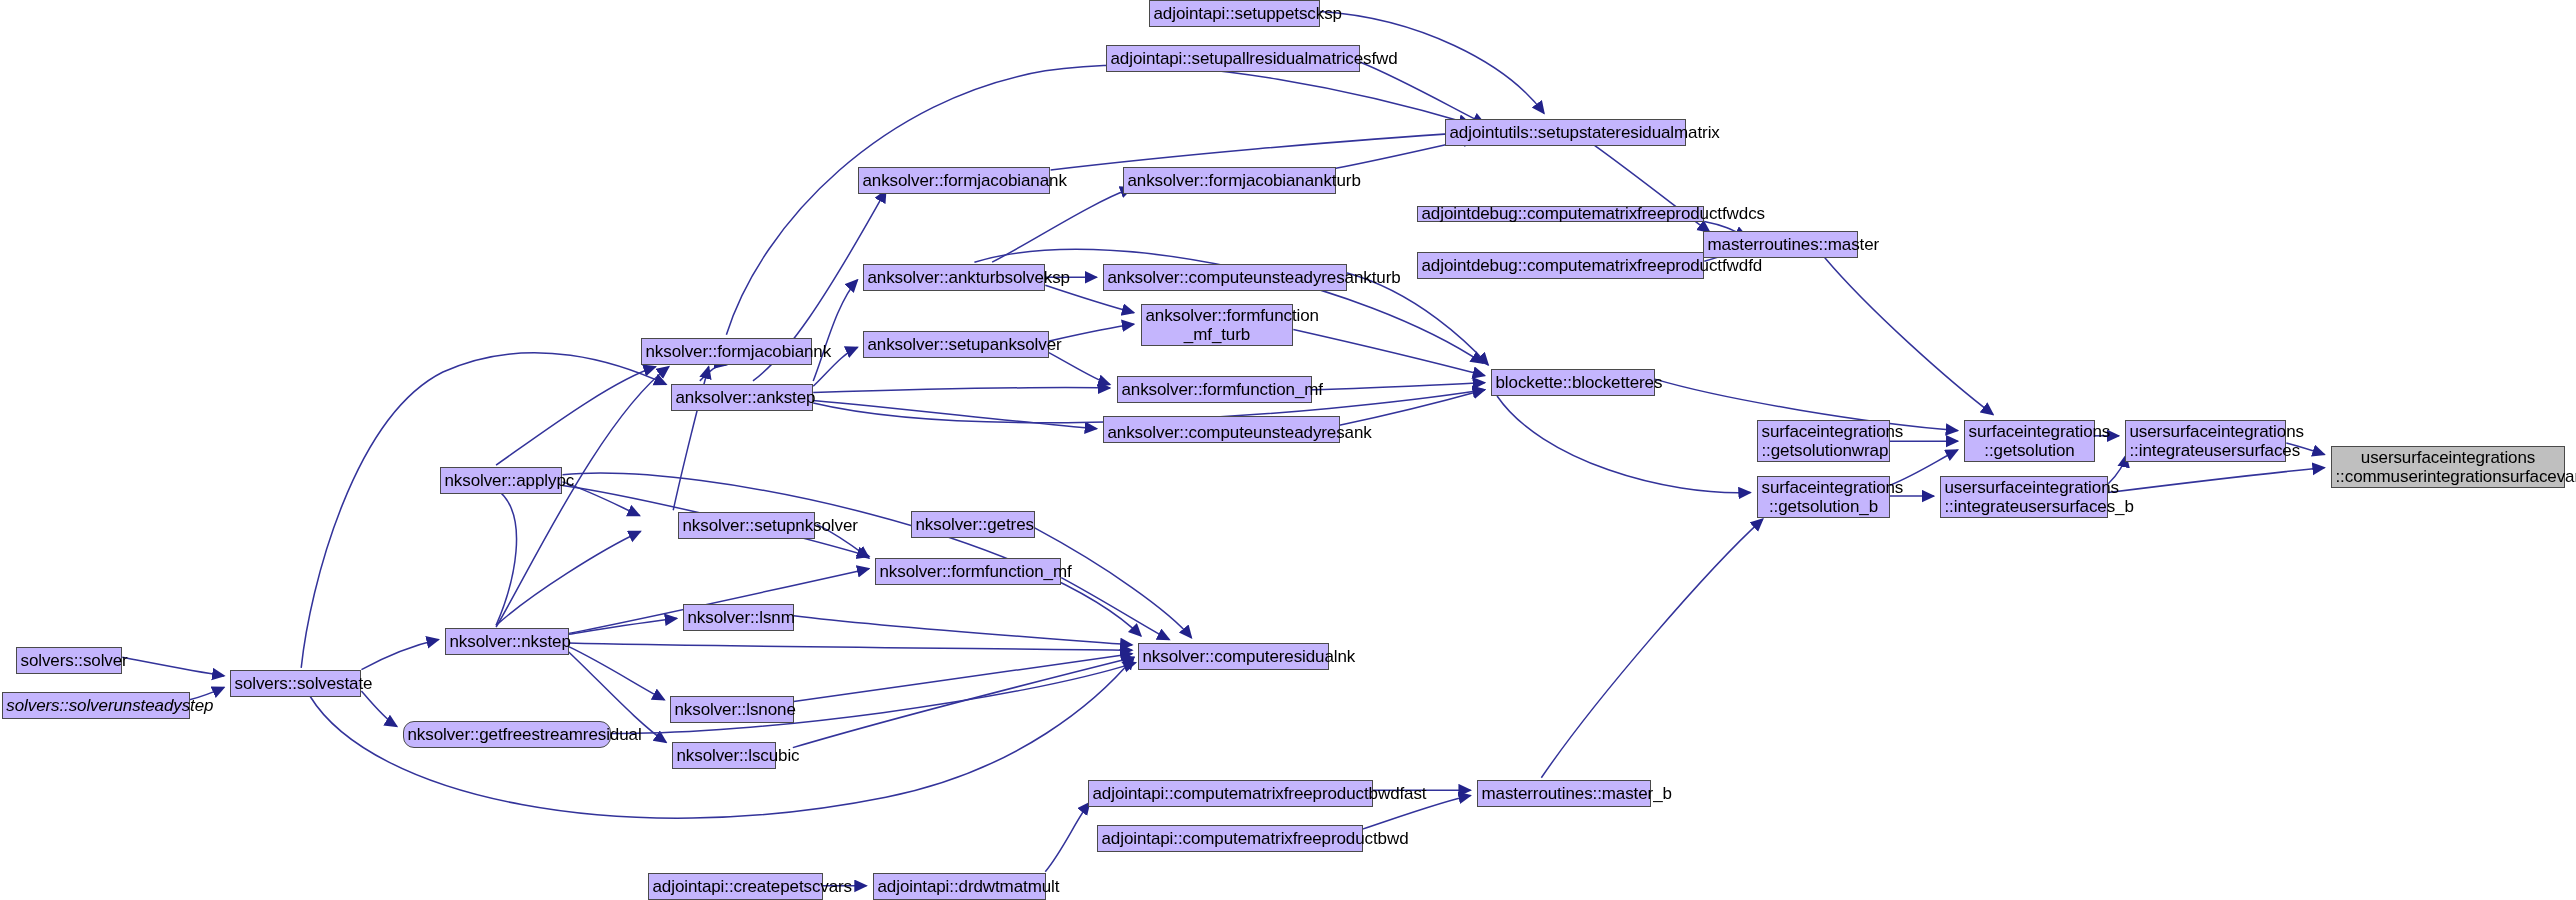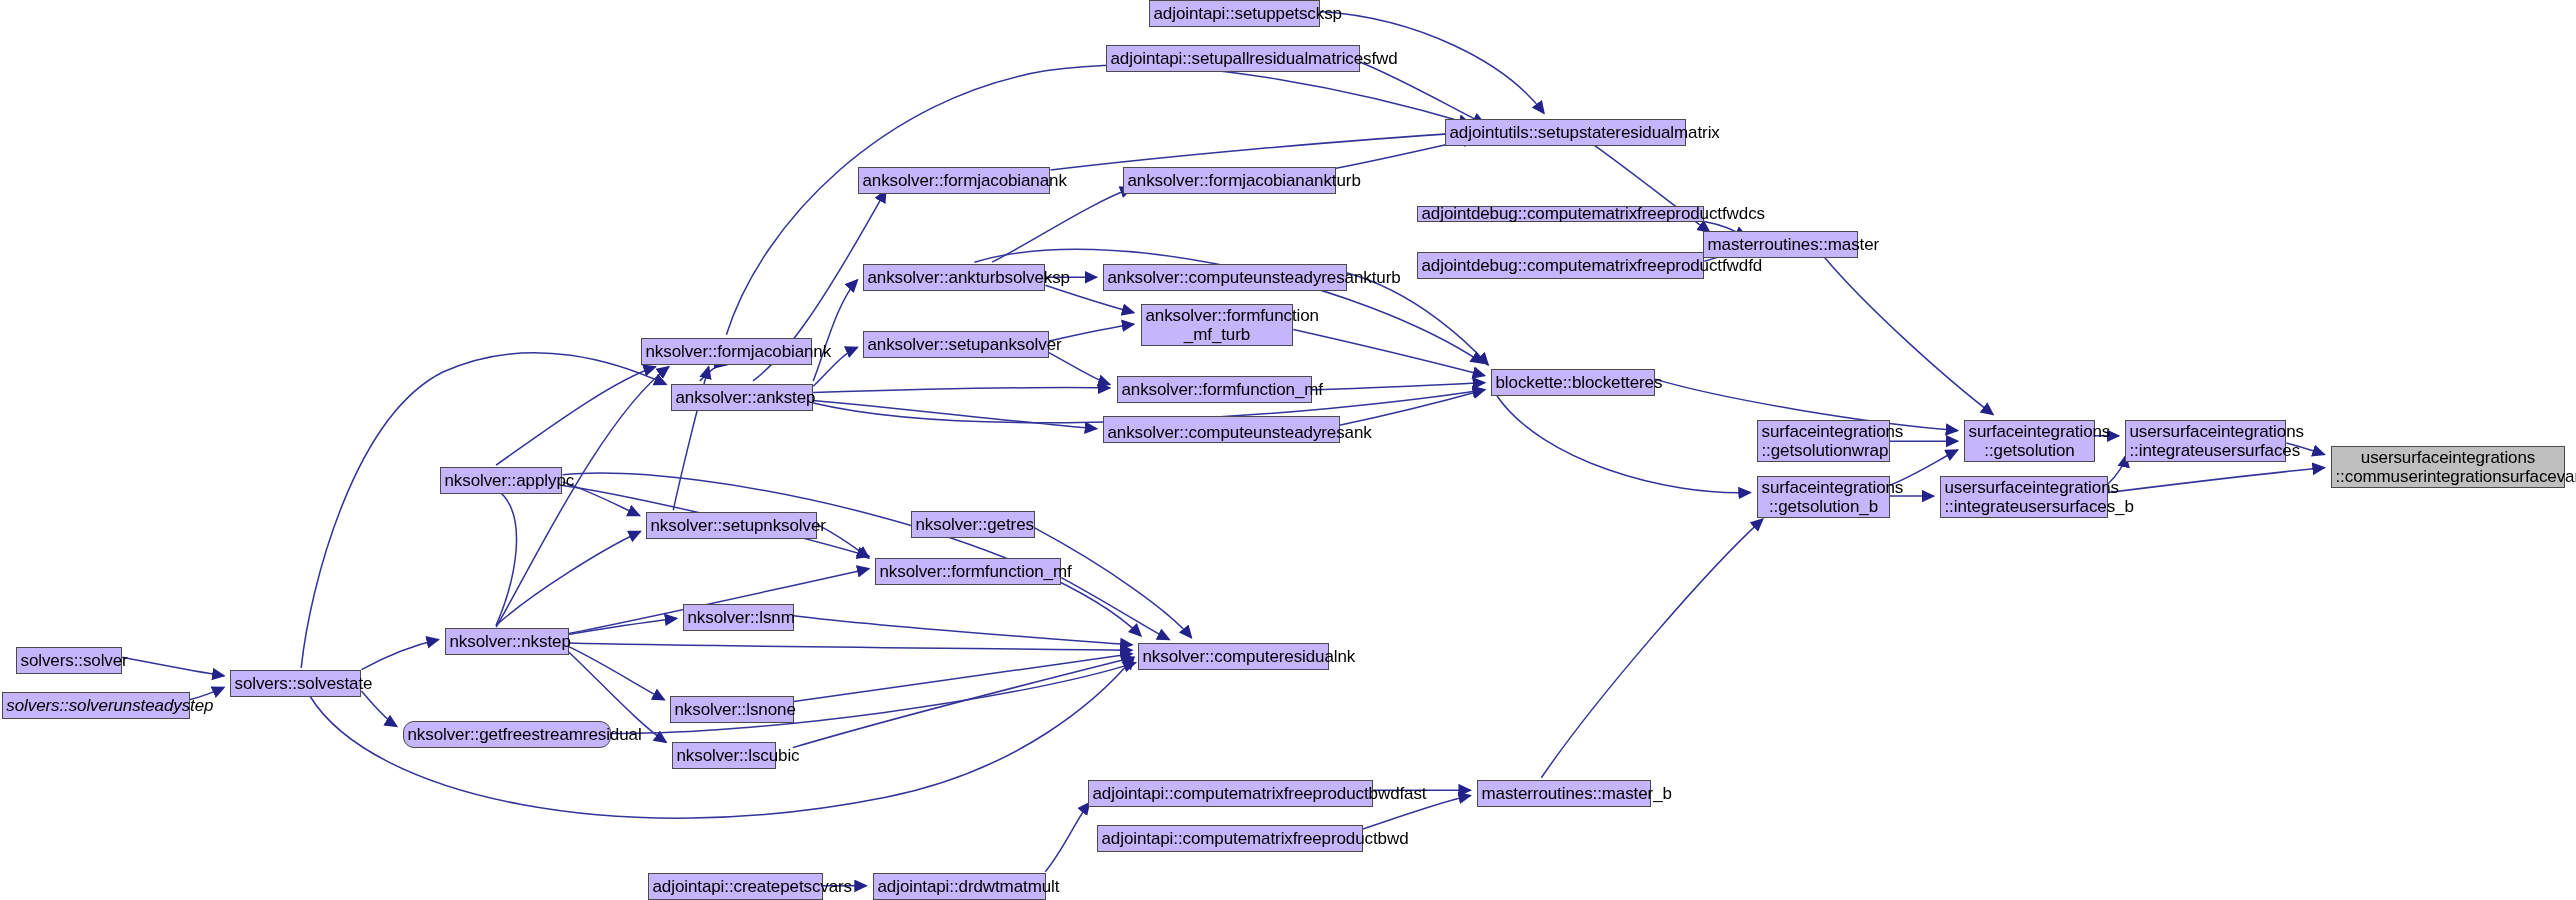--- a/index.html
+++ b/index.html
@@ -152,21 +152,21 @@
 ::getsolution</span></div>
       <div class="gnode" style="left: 2125px; top: 420px; width: 161px; height: 42px;"><span class="nlabel">usersurfaceintegrations
 ::integrateusersurfaces</span></div>
       <div class="gnode highlight" style="left: 2331px; top: 446px; width: 234px; height: 42px;"><span class="nlabel">usersurfaceintegrations
 ::commuserintegrationsurfacevars</span></div>
       <div class="gnode" style="left: 440px; top: 467px; width: 122px; height: 26.6px;"><span class="nlabel">nksolver::applypc</span></div>
       <div class="gnode" style="left: 1757px; top: 476px; width: 133px; height: 42px;"><span class="nlabel">surfaceintegrations
 ::getsolution_b</span></div>
       <div class="gnode" style="left: 1940px; top: 476px; width: 168px; height: 42px;"><span class="nlabel">usersurfaceintegrations
 ::integrateusersurfaces_b</span></div>
-      <div class="gnode" style="left: 646px; top: 512px; width: 171px; height: 26.6px; text-align: right;"><span class="nlabel">nksolver::setupnksolver</span></div>
+      <div class="gnode" style="left: 678px; top: 512px; width: 137px; height: 26.6px; text-align: right;"><span class="nlabel">nksolver::setupnksolver</span></div>
       <div class="gnode" style="left: 911px; top: 511px; width: 124px; height: 26.6px;"><span class="nlabel">nksolver::getres</span></div>
       <div class="gnode" style="left: 875px; top: 558px; width: 186px; height: 26.6px;"><span class="nlabel">nksolver::formfunction_mf</span></div>
       <div class="gnode" style="left: 683px; top: 604px; width: 111px; height: 26.6px;"><span class="nlabel">nksolver::lsnm</span></div>
       <div class="gnode" style="left: 445px; top: 628px; width: 124px; height: 26.6px;"><span class="nlabel">nksolver::nkstep</span></div>
       <div class="gnode" style="left: 1138px; top: 643px; width: 191px; height: 26.6px;"><span class="nlabel">nksolver::computeresidualnk</span></div>
       <div class="gnode" style="left: 16px; top: 647px; width: 106px; height: 26.6px; justify-content: flex-end;"><span class="nlabel">solvers::solver</span></div>
       <div class="gnode" style="left: 230px; top: 670px; width: 131px; height: 26.6px;"><span class="nlabel">solvers::solvestate</span></div>
       <div class="gnode" style="left: 1.8px; top: 692px; width: 188px; height: 26.6px; font-style: italic;"><span class="nlabel">solvers::solverunsteadystep</span></div>
       <div class="gnode" style="left: 670px; top: 696px; width: 124px; height: 26.6px;"><span class="nlabel">nksolver::lsnone</span></div>
       <div class="gnode" style="left: 403px; top: 721px; width: 208px; height: 26.6px; border-radius: 11px;"><span class="nlabel">nksolver::getfreestreamresidual</span></div>

